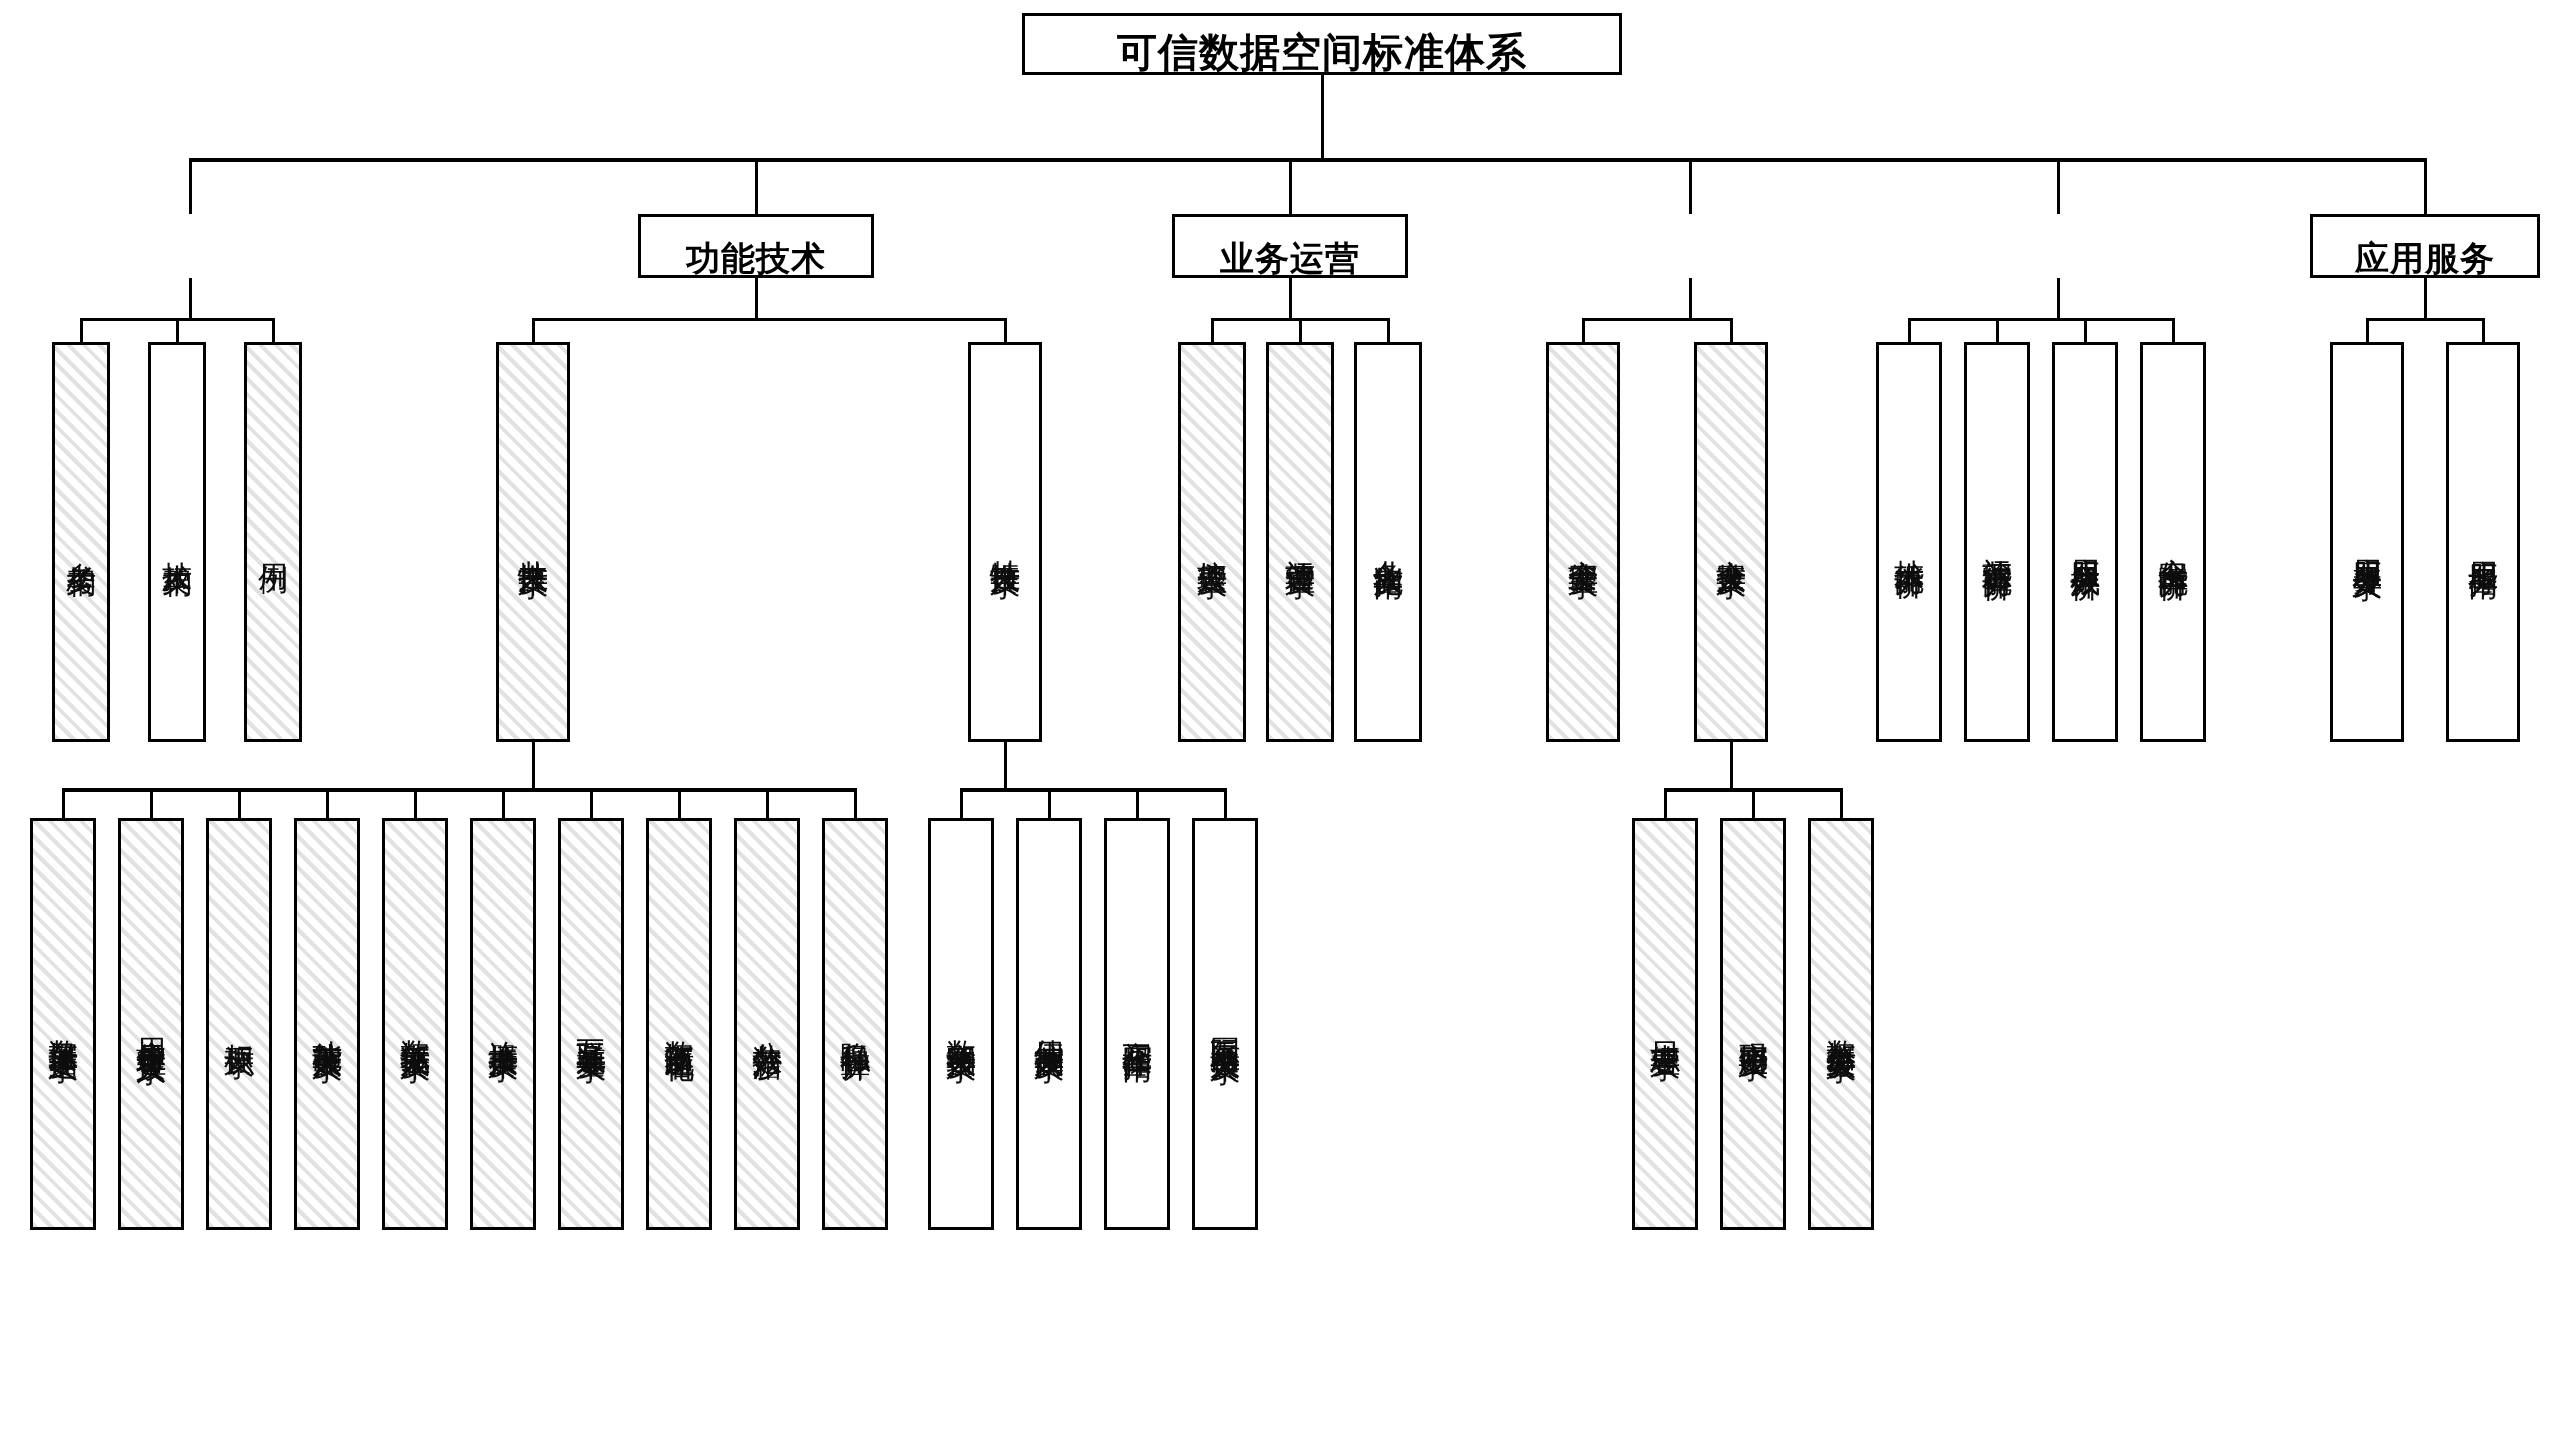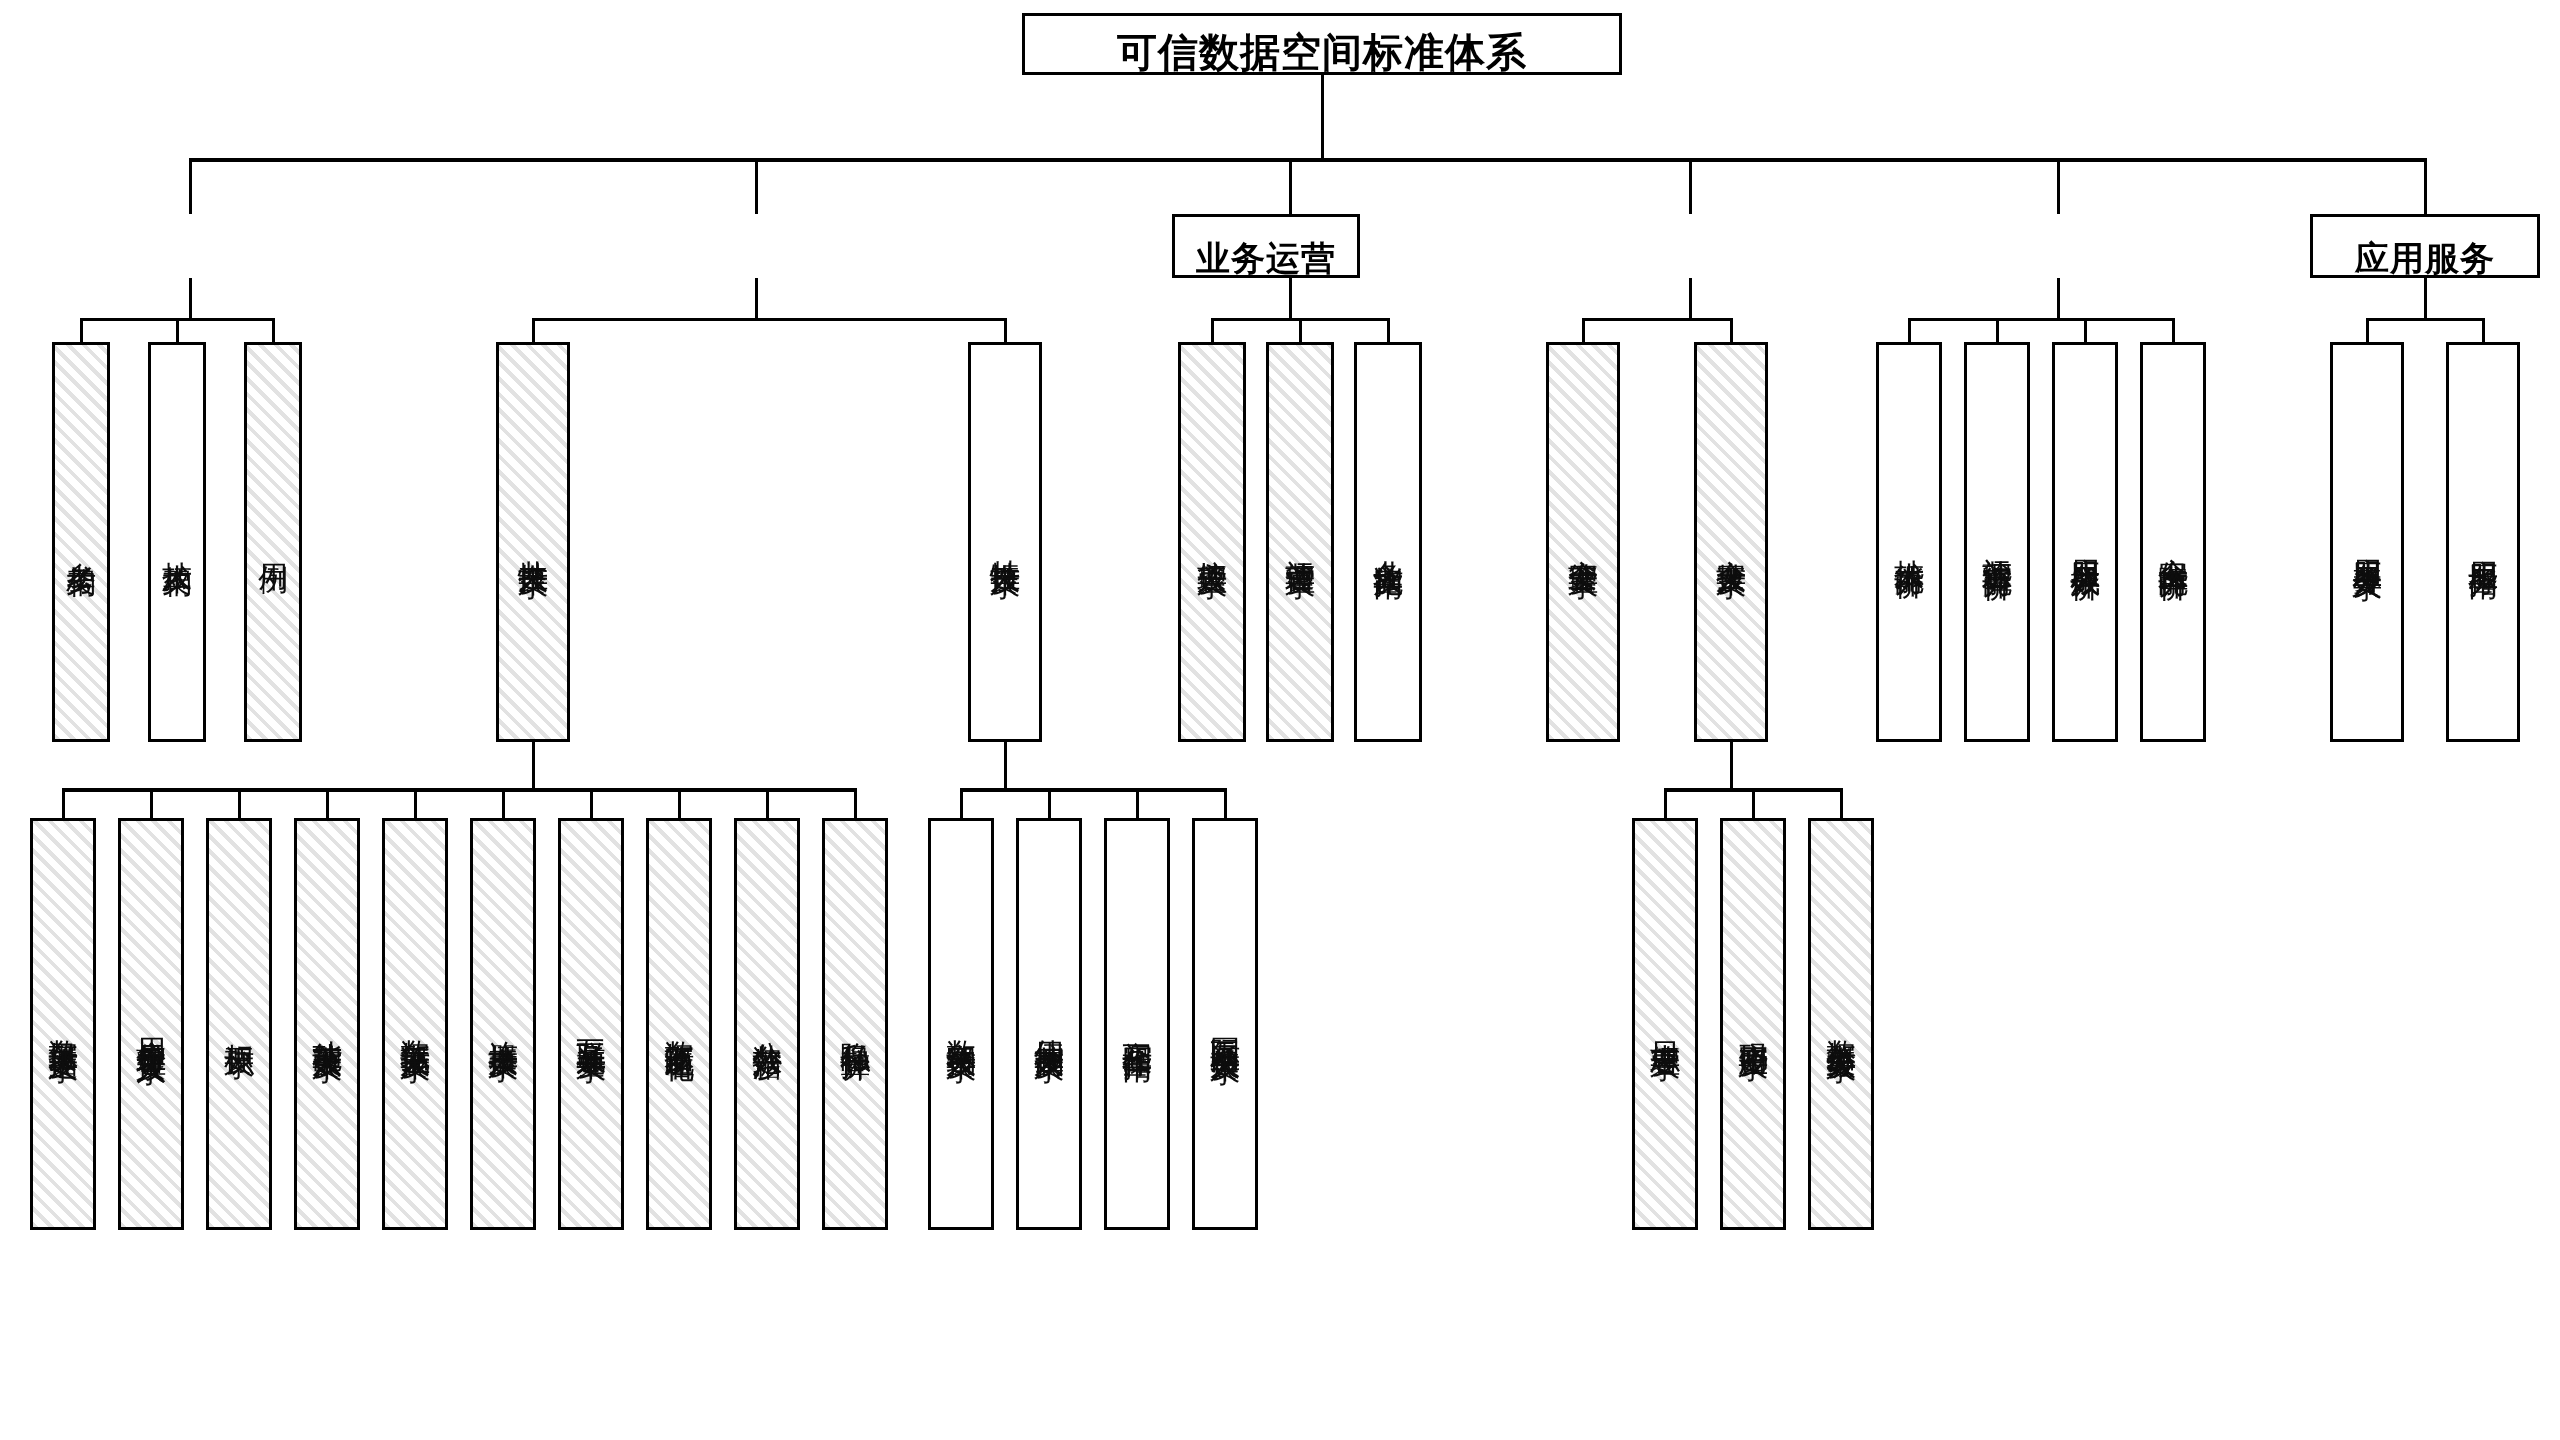--- a/index.html
+++ b/index.html
@@ -53,22 +53,25 @@
 <body>
 
 <div id="stage">
     <div class="node head root" style="left: 1022px; top: 13px; width: 600px; height: 62px;">
       <span class="lbl">可信数据空间标准体系</span>
     </div>
     <div class="ln v" style="left: 1321px; top: 75px; height: 83px;"></div>
     <div class="ln h bus" style="left: 190px; top: 158px; width: 2235px;"></div>
     <div class="ln v" style="left: 189px; top: 158px; height: 56px;"></div>
     <div class="ln v" style="left: 755px; top: 158px; height: 56px;"></div>
+    <div class="node head cat" style="left: 638px; top: 214px; width: 236px; height: 64px;">
+      <span class="lbl">功能技术</span>
+    </div>
     <div class="ln v" style="left: 1289px; top: 158px; height: 56px;"></div>
-    <div class="node head cat" style="left: 1172px; top: 214px; width: 188px; height: 64px;">
+    <div class="node head cat" style="left: 1172px; top: 214px; width: 236px; height: 64px;">
       <span class="lbl">业务运营</span>
     </div>
     <div class="ln v" style="left: 1689px; top: 158px; height: 56px;"></div>
     <div class="ln v" style="left: 2057px; top: 158px; height: 56px;"></div>
     <div class="ln v" style="left: 2424px; top: 158px; height: 56px;"></div>
     <div class="node head cat" style="left: 2310px; top: 214px; width: 230px; height: 64px;">
       <span class="lbl">应用服务</span>
     </div>
     <div class="ln v" style="left: 189px; top: 278px; height: 40px;"></div>
     <div class="ln h" style="left: 81px; top: 318px; width: 192px;"></div>

